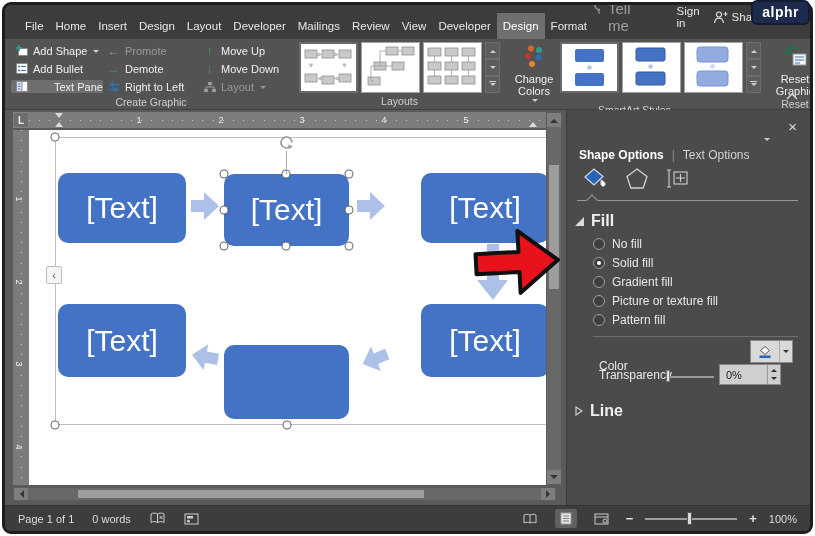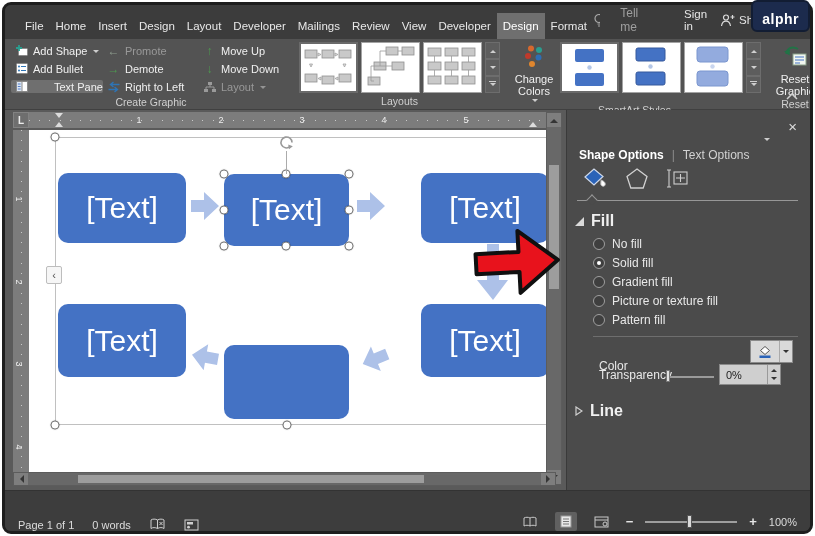--- a/index.html
+++ b/index.html
@@ -6,24 +6,24 @@
   html,body { width:815px; height:536px; background:#fff; font-family:"Liberation Sans","DejaVu Sans",sans-serif; }
   .stage { position:relative; width:815px; height:536px; overflow:hidden; }
   .window { position:absolute; left:2px; top:2px; right:2px; bottom:2px; border:3px solid #1e1e1e; border-radius:9px; background:#3c3c3c; overflow:hidden; display:flex; flex-direction:column; }
 
   
   .menubar { height:34px; background:#3c3c3c; display:flex; align-items:flex-end; padding:0 6px 0 14px; flex:0 0 auto; }
   .tabs { display:flex; align-items:flex-end; }
   .tab { color:#e8e8e8; font-size:11.5px; padding:6px 6px; line-height:14px; cursor:default; white-space:nowrap; }
   .tab.active { background:#6f6f6f; color:#fff; }
   .menu-right { margin-left:auto; display:flex; align-items:center; gap:13px; padding-bottom:5px; margin-right:46px; }
-  .tellme { display:flex; align-items:center; gap:20px; color:#9f9f9f; font-size:12px; }
+  .tellme { display:flex; align-items:flex-start; gap:8px; color:#9f9f9f; font-size:15px; }
   .signin { color:#e6e6e6; font-size:11.5px;margin-left:28px; }
   .share { display:flex; align-items:center; gap:4px; color:#e6e6e6; font-size:11.5px; }
-  .alphr-badge { position:absolute; top:0; right:5px; z-index:60; background:#1c2b4d; border:2px solid #121d33; border-radius:6px; padding:9px 9px 3px; color:#fff; font-size:14px; font-weight:bold; letter-spacing:.5px; }
+  .alphr-badge { position:absolute; top:0; right:5px; z-index:60; background:#1c2b4d; border:2px solid #121d33; border-radius:6px; padding:2px 9px 3px; color:#fff; font-size:14px; font-weight:bold; letter-spacing:.5px; }
 
   
   .ribbon { height:71px; background:#535353; border-bottom:1px solid #404040; display:flex; padding:3px 6px 0; position:relative; flex:0 0 auto; }
   .rgroup { display:flex; flex-direction:column; }
   .group-label { margin-top:auto; text-align:center; font-size:10.5px; color:#d0d0d0; padding:1px 0 2px; }
   .vsep { width:1px; background:#474747; margin:2px 4px 3px; }
   .cg-grid { display:grid; grid-template-columns:92px 96px 92px; grid-auto-rows:17px; row-gap:1px; align-items:center; }
   .rbtn { display:flex; align-items:center; gap:4px; font-size:11px; color:#f0f0f0; padding:0 3px; white-space:nowrap; border-radius:2px; }
   .rbtn.pressed { background:#6f6f6f;gap:25px; }
   .rbtn.disabled { color:#999; }
@@ -105,21 +105,21 @@
   .t-track { position:absolute; left:100px; top:266px; width:47px; height:2px; background:#9a9a9a; }
   .t-thumb { position:absolute; left:99px; top:260px; width:4px; height:12px; background:#e2e2e2; border:1px solid #777; }
   .spinbox { position:absolute; left:152px; top:254px; width:62px; height:21px; background:#cfcfcf; border:1px solid #8a8a8a; display:flex; }
   .spin-val { flex:1; font-size:11px; color:#222; display:flex; align-items:center; padding-left:6px; }
   .spin-col { width:13px; border-left:1px solid #9a9a9a; display:flex; flex-direction:column; }
   .spin-col > div { flex:1; display:flex; align-items:center; justify-content:center; }
   .tri-su { width:0;height:0;border:3px solid transparent;border-bottom-color:#333; margin-top:-2px;}
   .tri-sd { width:0;height:0;border:3px solid transparent;border-top-color:#333; margin-bottom:-2px;}
 
   
-  .statusbar { height:41px; background:#3d3d3d; border-top:1px solid #333; display:flex; align-items:flex-end; font-size:11px; color:#dcdcdc; flex:0 0 auto; }
+  .statusbar { height:26px; background:#3d3d3d; border-top:1px solid #333; display:flex; align-items:center; font-size:11px; color:#dcdcdc; flex:0 0 auto; }
   .sb-left { display:flex; align-items:center; gap:18px; margin-left:13px; }
   .sb-right { margin-left:auto; display:flex; align-items:center; gap:12px; margin-right:13px; }
   .viewbtn { padding:3px 5px; border-radius:2px; display:flex; align-items:center; }
   .viewbtn.active { background:#606060; }
   .zslider { position:relative; width:92px; height:2px; background:#9e9e9e; }
   .zthumb { position:absolute; left:42px; top:-6px; width:5px; height:13px; background:#dadada; border:1px solid #555; }
   .zsign { color:#e6e6e6; font-size:13px; font-weight:bold; line-height:10px; }
 </style>
 </head>
 <body>

